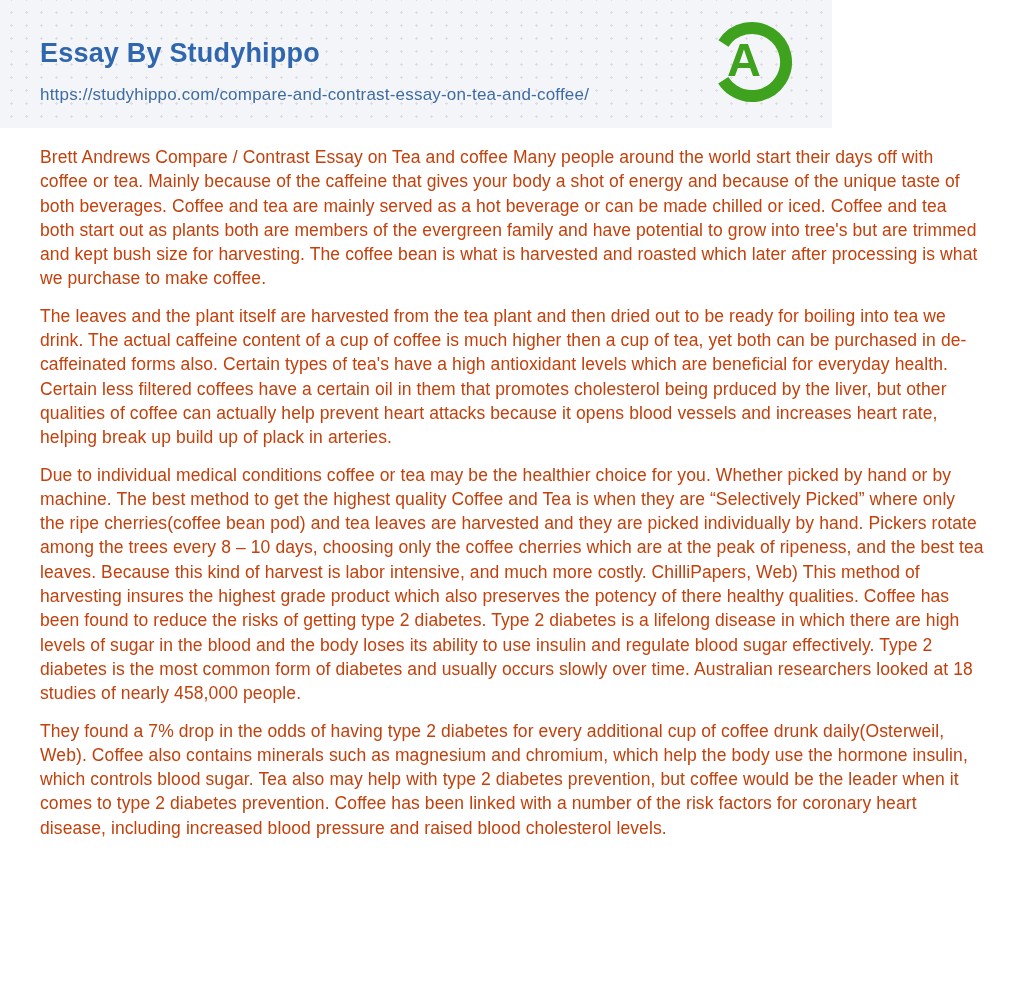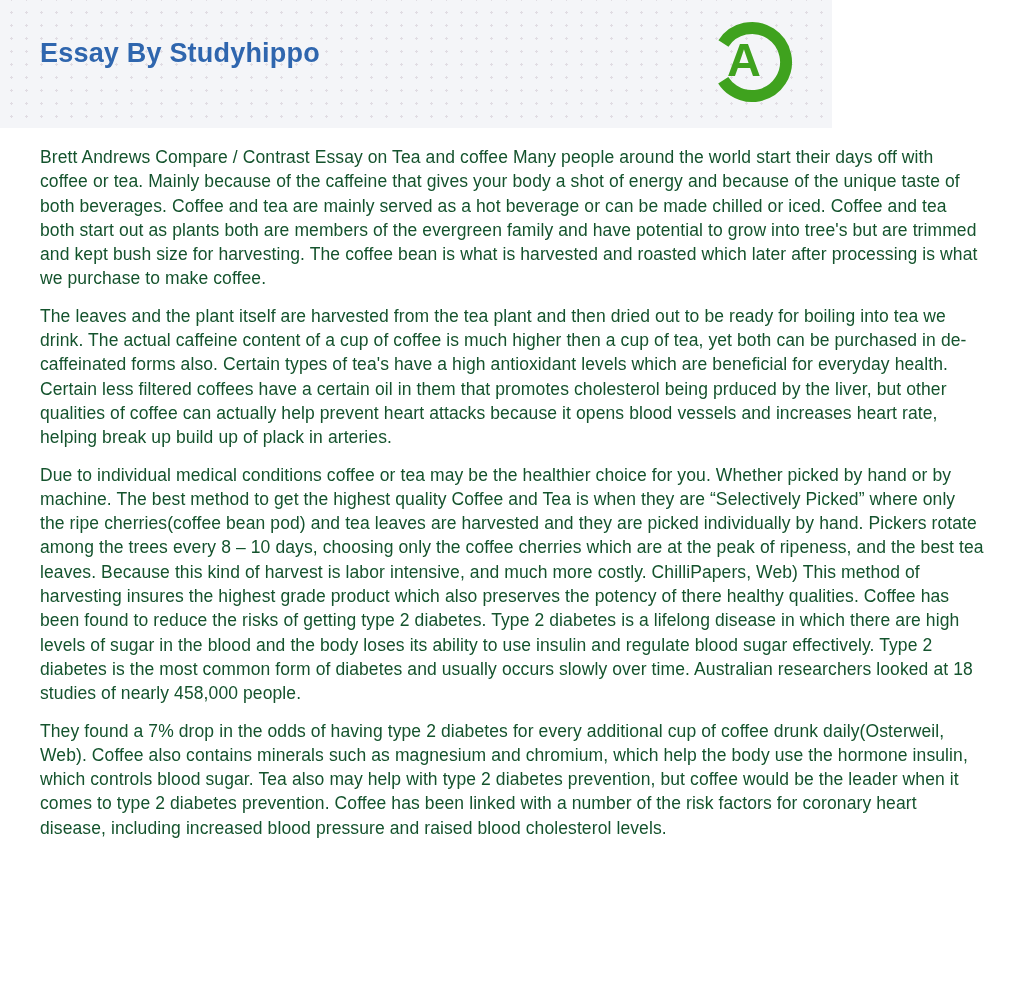--- a/index.html
+++ b/index.html
@@ -73,30 +73,31 @@
     line-height: 1.15;
     font-weight: 800;
     letter-spacing: -0.3px;
     color: #17181f;
   }
   .essay-paragraph {
     margin: 0 0 13px 0;
     font-size: 17.5px;
     line-height: 24.3px;
     letter-spacing: 0.1px;
-    color: #14532d;
+    color: #c2410c;
     text-align: left;
   }
 </style>
 </head>
 <body>
 
 <header class="page-header">
   <div class="header-text">
     <div class="site-title">Essay By Studyhippo</div>
+    <a class="page-url">https://studyhippo.com/compare-and-contrast-essay-on-tea-and-coffee/</a>
   </div>
   <div class="logo">
     <svg viewBox="0 0 100 100" aria-hidden="true">
       <circle cx="50" cy="50" r="37" fill="none" stroke="#3fa21e" stroke-width="13" stroke-linecap="butt" stroke-dasharray="190 42.5" transform="rotate(213 50 50)"></circle>
     </svg>
     <span class="logo-letter">A</span>
   </div>
 </header>
 
 <main class="page-main">

